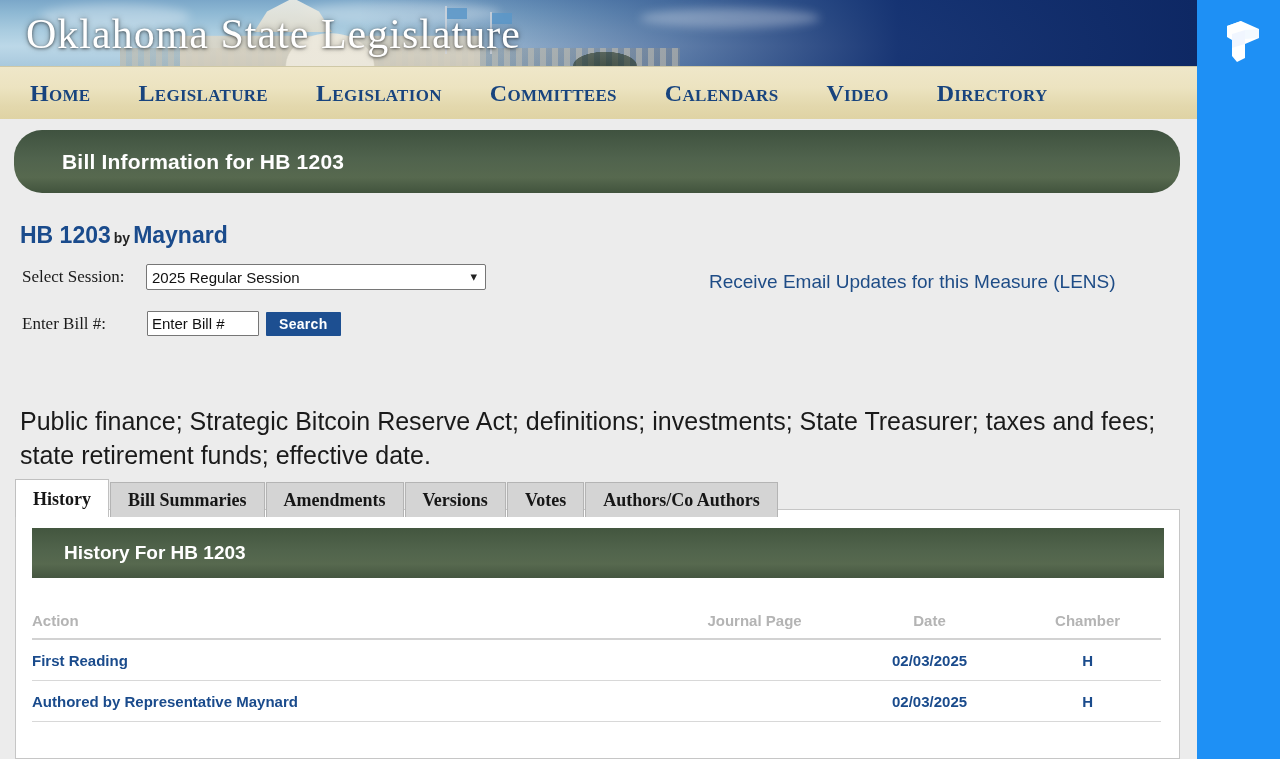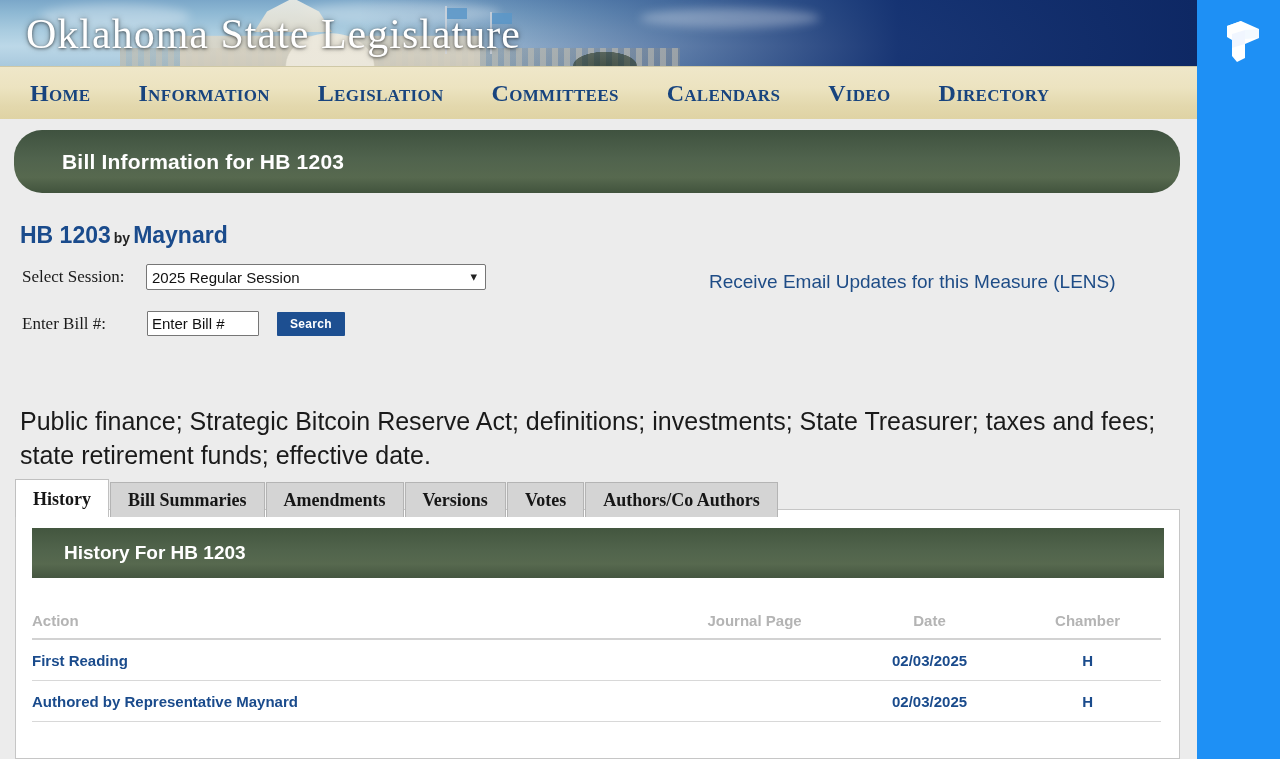--- a/index.html
+++ b/index.html
@@ -220,26 +220,26 @@
     color: #111;
     background: #ffffff;
     border: 1px solid #767676;
     border-radius: 1px;
     padding: 0 4px;
     margin-left: 1px;
   }
   .bill-input::placeholder { color: #111; opacity: 1; }
 
   .search-button {
-    margin-left: 18px;
+    margin-left: 7px;
     height: 24px;
     padding: 0 13px;
     background: #1d4f91;
     color: #ffffff;
-    font-size: 12px;
+    font-size: 14px;
     font-weight: bold;
     border: none;
     border-radius: 1px;
     cursor: pointer;
     letter-spacing: 0.3px;
   }
 
   
   .lens-link {
     position: absolute;
@@ -366,21 +366,21 @@
     <div class="tree"></div>
     <div class="flagpole" style="left:445px; height:48px;"></div>
     <div class="flag" style="left:447px; top:8px;"></div>
     <div class="flagpole" style="left:490px; height:42px;"></div>
     <div class="flag" style="left:492px; top:13px;"></div>
     <div class="banner-title">Oklahoma State Legislature</div>
   </div>
 
   <div class="navbar">
     <a class="nav-item" href="#">Home</a>
-    <a class="nav-item" href="#">Information</a>
+    <a class="nav-item" href="#">Legislature</a>
     <a class="nav-item" href="#">Legislation</a>
     <a class="nav-item" href="#">Committees</a>
     <a class="nav-item" href="#">Calendars</a>
     <a class="nav-item" href="#">Video</a>
     <a class="nav-item" href="#">Directory</a>
   </div>
 
   <div class="page-titlebar">
     <div class="page-titlebar-text">Bill Information for HB 1203</div>
   </div>

